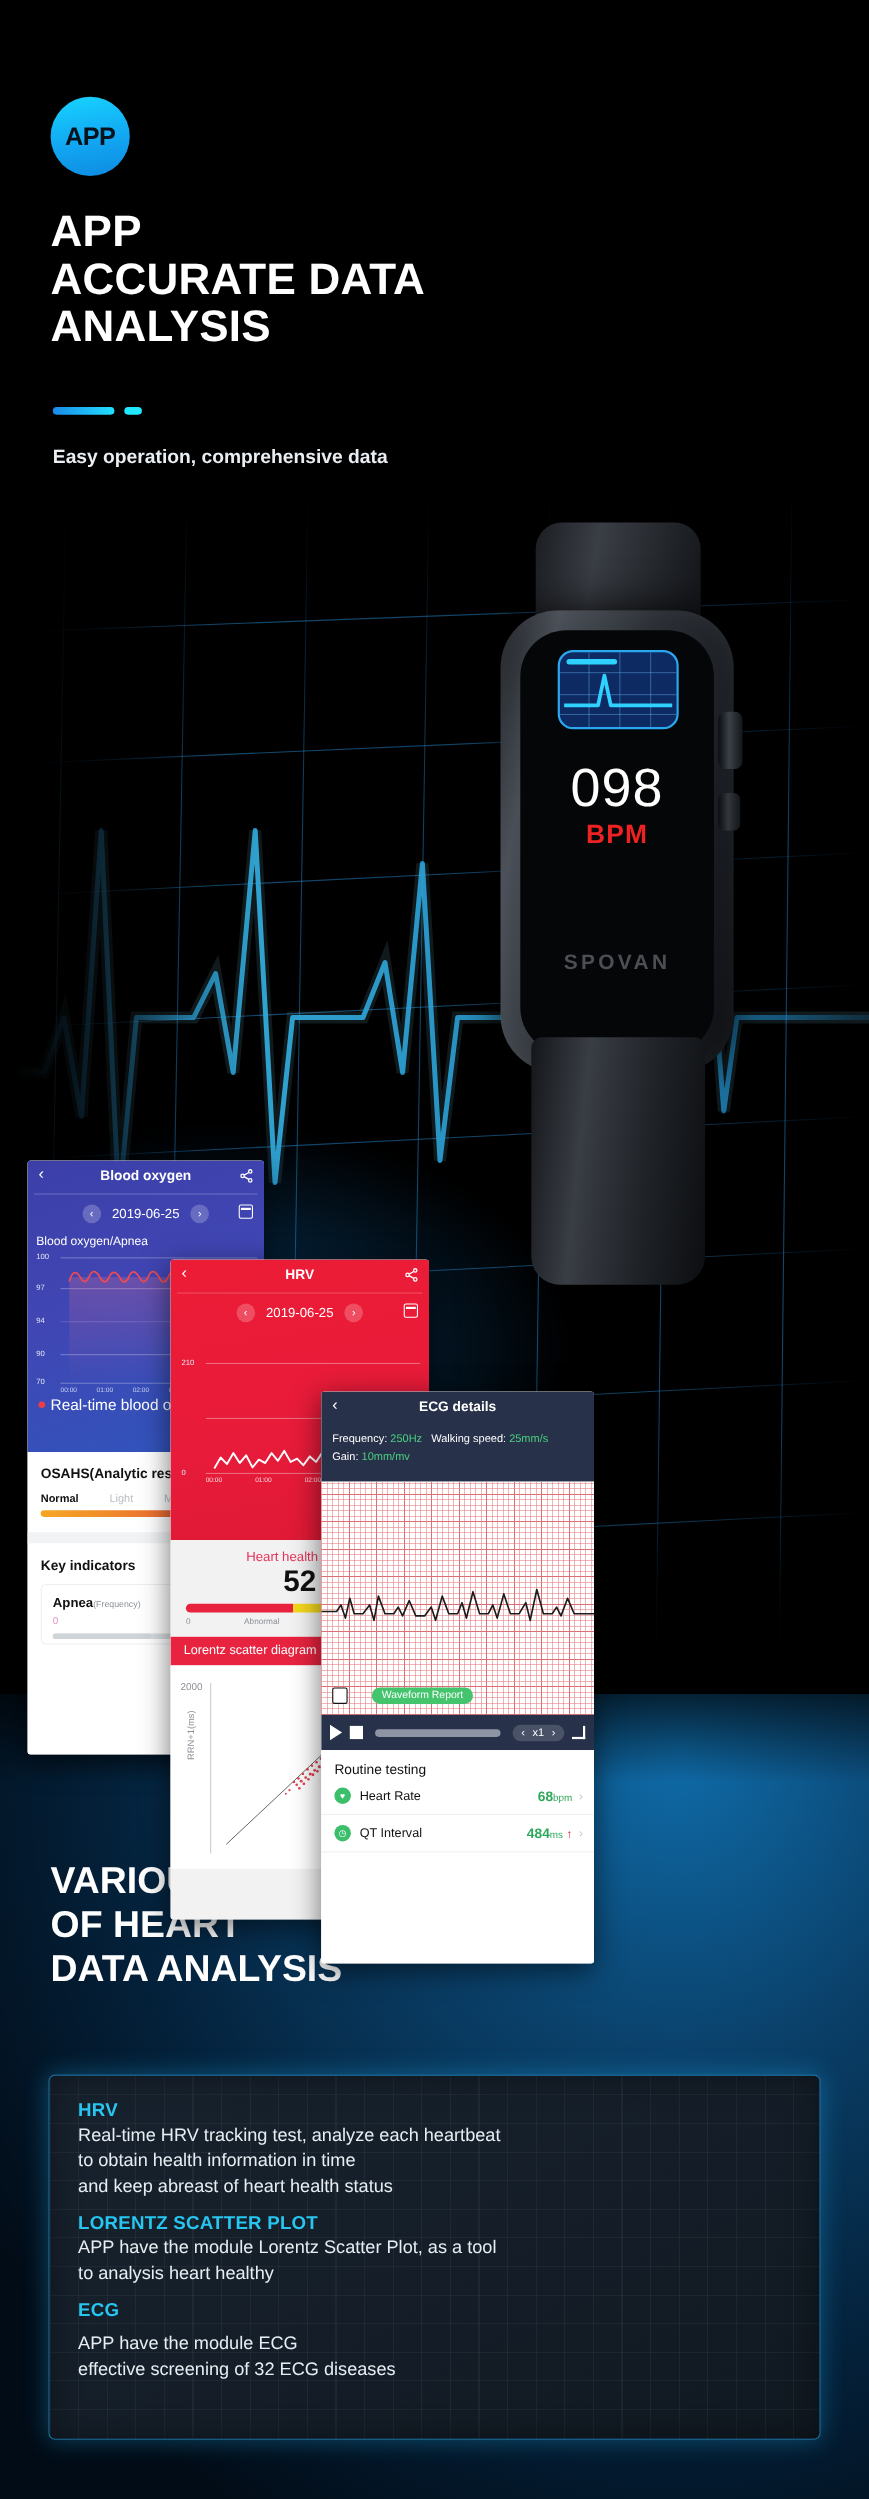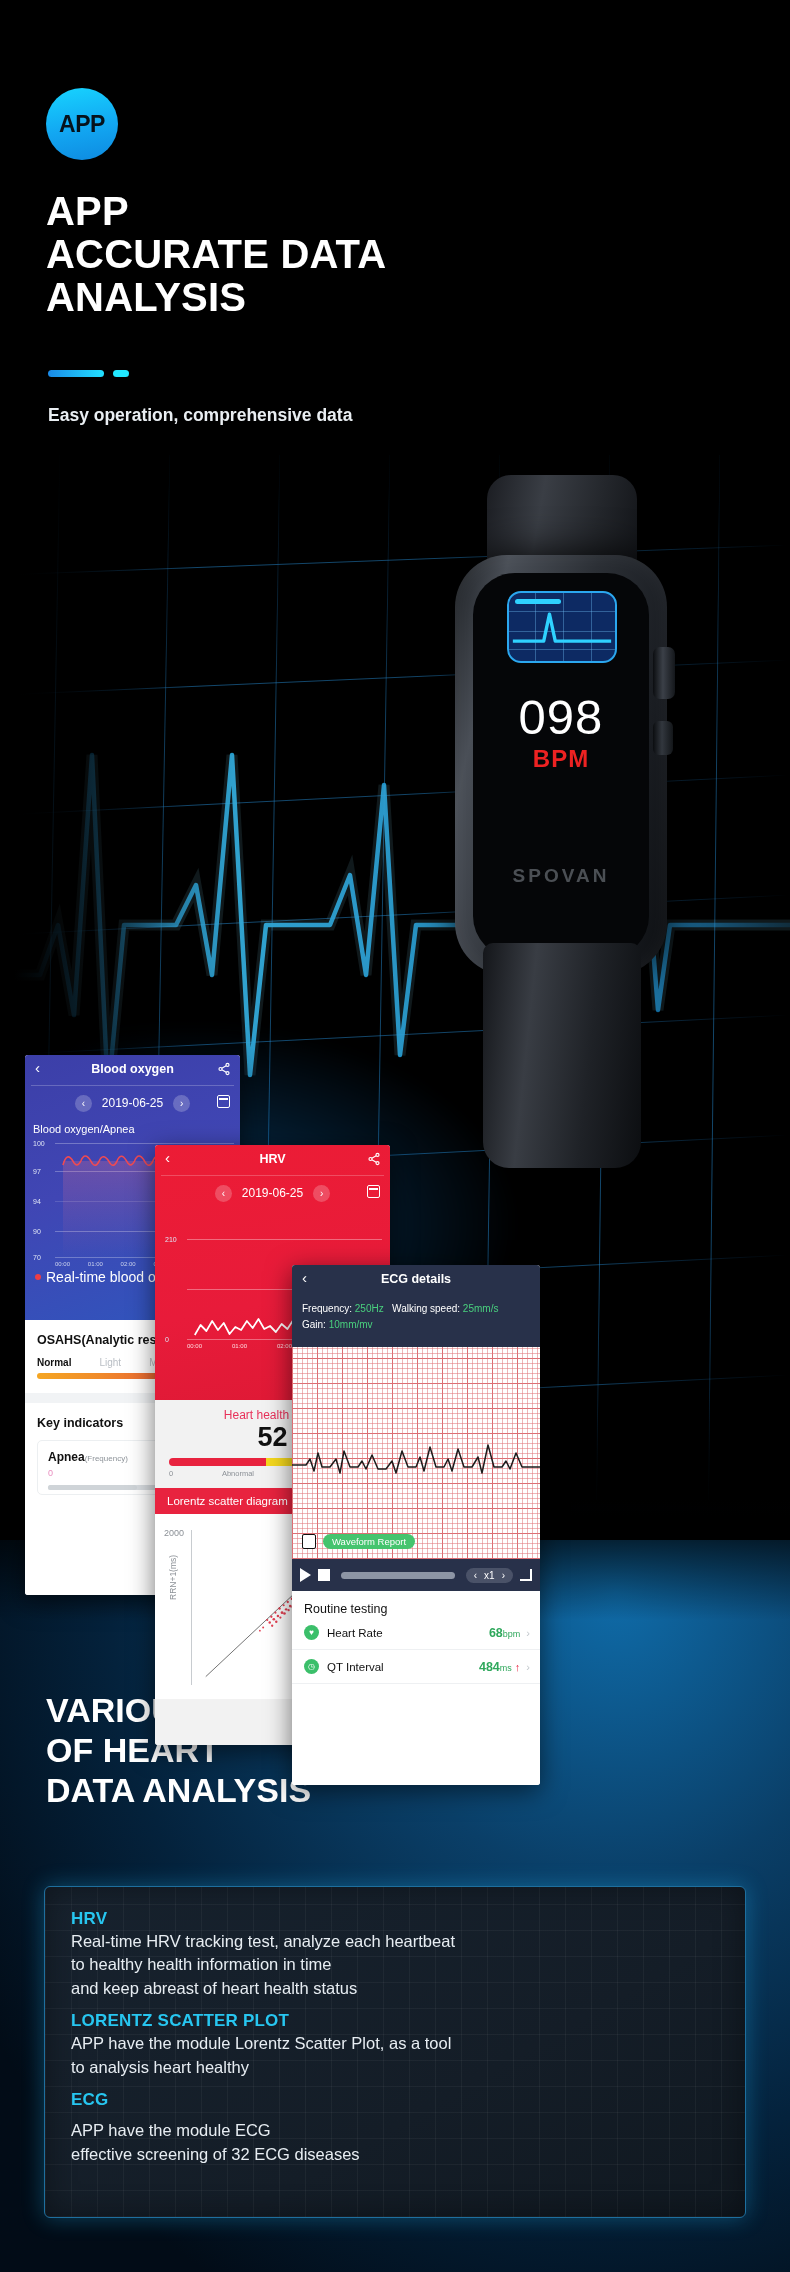--- a/index.html
+++ b/index.html
@@ -168,21 +168,21 @@
   .lz-axis { position:absolute; left:36px; top:16px; bottom:14px; width:1px; background:#c8ccd0; }
 
   
   .card-ecg { left:292px; top:1265px; width:248px; height:520px; z-index:9; background:#fff; }
   .ecg-top { position:absolute; inset:0 0 auto 0; height:82px; background:#28314a; }
   .ecg-meta { padding:6px 0 0 10px; font-size:10px; color:#fff; line-height:1.55; }
   .ecg-meta b { font-weight:normal; }
   .ecg-meta .g { color:#49d07e; }
   .ecg-paper { position:absolute; left:0; right:0; top:82px; height:212px; background:#fff;
     overflow:hidden; }
-  .wf-chip { position:absolute; left:10px; bottom:10px; display:flex; align-items:center; gap:7px; z-index:3; }
+  .wf-chip { position:absolute; left:10px; bottom:10px; display:flex; align-items:center; gap:22px; z-index:3; }
   .wf-ic { width:14px; height:15px; border:1.5px solid #111; border-radius:2px; background:#fff; }
   .wf-pill { background:#45c46e; color:#fff; font-size:9.5px; border-radius:9px; padding:2px 9px; }
   .ecg-ctrl { position:absolute; left:0; right:0; top:294px; height:32px; background:#28314a;
     display:flex; align-items:center; padding:0 8px; gap:7px; }
   .pl { width:0; height:0; border-left:11px solid #fff; border-top:7px solid transparent;
     border-bottom:7px solid transparent; }
   .st { width:12px; height:12px; background:#fff; }
   .trk { flex:1; height:7px; border-radius:4px; background:#8d95a5; margin:0 4px; }
   .spd { display:flex; align-items:center; gap:7px; background:#4a5268; border-radius:11px;
     padding:2px 8px; font-size:10px; color:#fff; }
@@ -595,21 +595,21 @@
 
   <div class="divider2">
     <span class="bar1"></span>
     <span class="bar2"></span>
   </div>
 
   <div class="featbox">
     <div class="f-grp">
       <div class="f-t">HRV</div>
       <div class="f-b">Real-time HRV tracking test, analyze each heartbeat</div>
-      <div class="f-b">to healthy health information in time</div>
+      <div class="f-b">to obtain health information in time</div>
       <div class="f-b">and keep abreast of heart health status</div>
     </div>
     <div class="f-grp">
       <div class="f-t">LORENTZ SCATTER PLOT</div>
       <div class="f-b">APP have the module Lorentz Scatter Plot, as a tool</div>
       <div class="f-b">to analysis heart healthy</div>
     </div>
     <div class="f-grp">
       <div class="f-t">ECG</div>
       <div class="f-b" style="margin-top:9px">APP have the module ECG</div>

